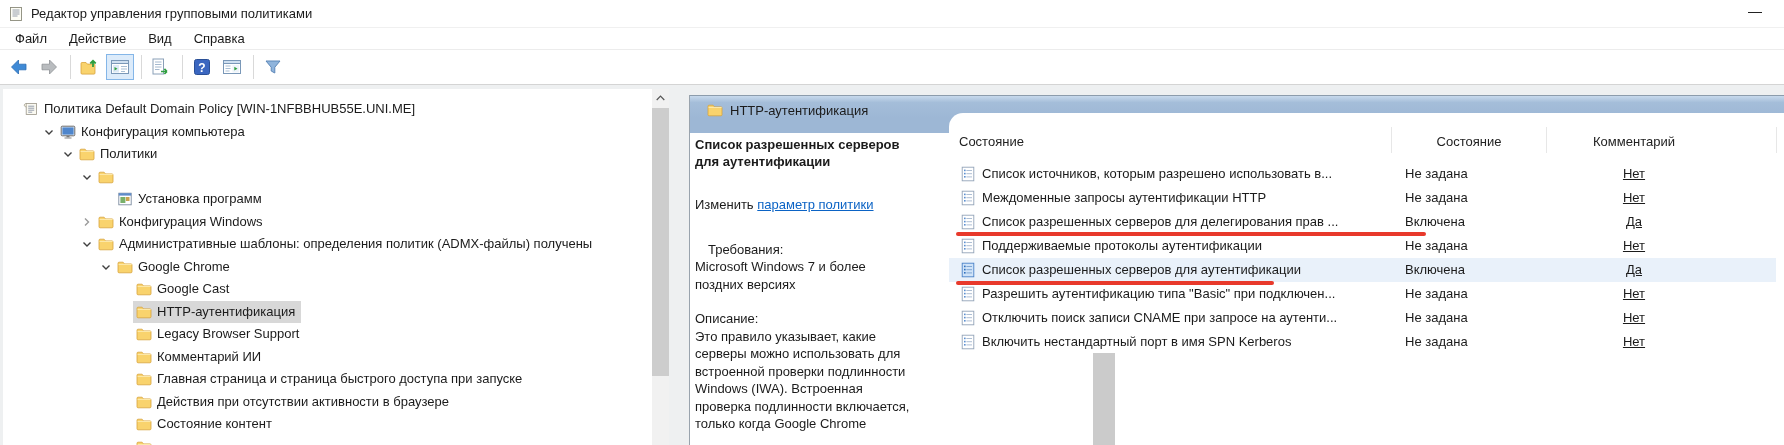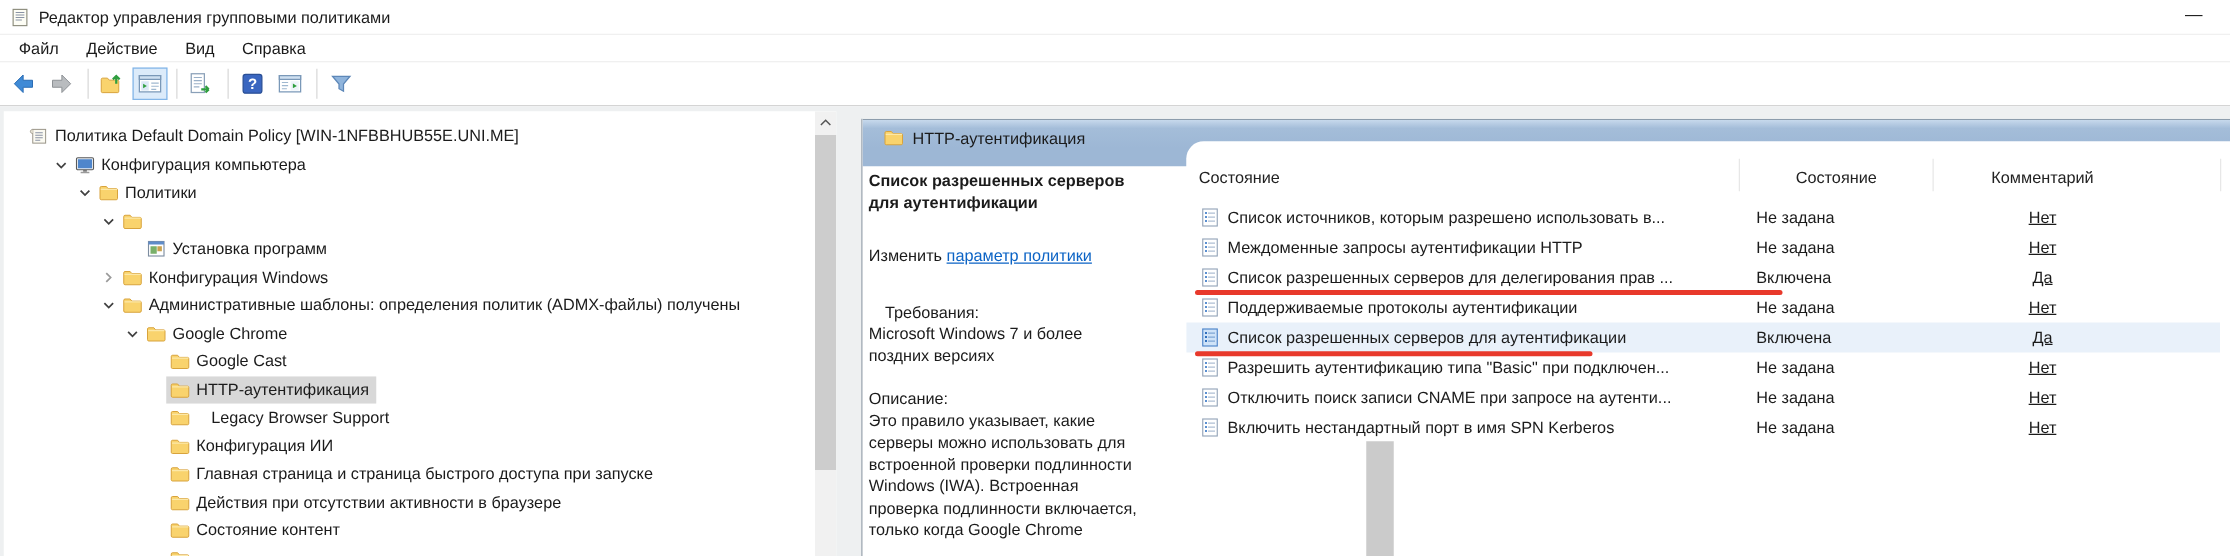--- a/index.html
+++ b/index.html
@@ -202,25 +202,25 @@
           </span>
         </div>
         <div class="tree-row" style="top: 256.5px;">
           <span class="tree-entry" style="left: 130px;">
             <span class="ticon">
               <svg width="16" height="16" viewBox="0 0 16 16">
                 <path d="M1 4.2c0-.6.4-1 1-1h4.1l1.4 1.7h6.6c.5 0 .9.4.9.9v7c0 .6-.4 1-1 1H2c-.6 0-1-.4-1-1z" fill="#f9d36d" stroke="#d8a33c" stroke-width=".8"></path>
                 <path d="M1.6 5.5h13" stroke="#fce8a8" stroke-width="1"></path>
               </svg>
             </span>
-            <span>Конфигурация ИИ</span>
+            <span>Комментарий ИИ</span>
           </span>
         </div>
         <div class="tree-row" style="top: 234px;">
-          <span class="tree-entry" style="left: 130px; gap: 12px;">
+          <span class="tree-entry" style="left: 130px;">
             <span class="ticon">
               <svg width="16" height="16" viewBox="0 0 16 16">
                 <path d="M1 4.2c0-.6.4-1 1-1h4.1l1.4 1.7h6.6c.5 0 .9.4.9.9v7c0 .6-.4 1-1 1H2c-.6 0-1-.4-1-1z" fill="#f9d36d" stroke="#d8a33c" stroke-width=".8"></path>
                 <path d="M1.6 5.5h13" stroke="#fce8a8" stroke-width="1"></path>
               </svg>
             </span>
             <span>Legacy Browser Support</span>
           </span>
         </div>
         <div class="tree-row" style="top: 211.5px;">

